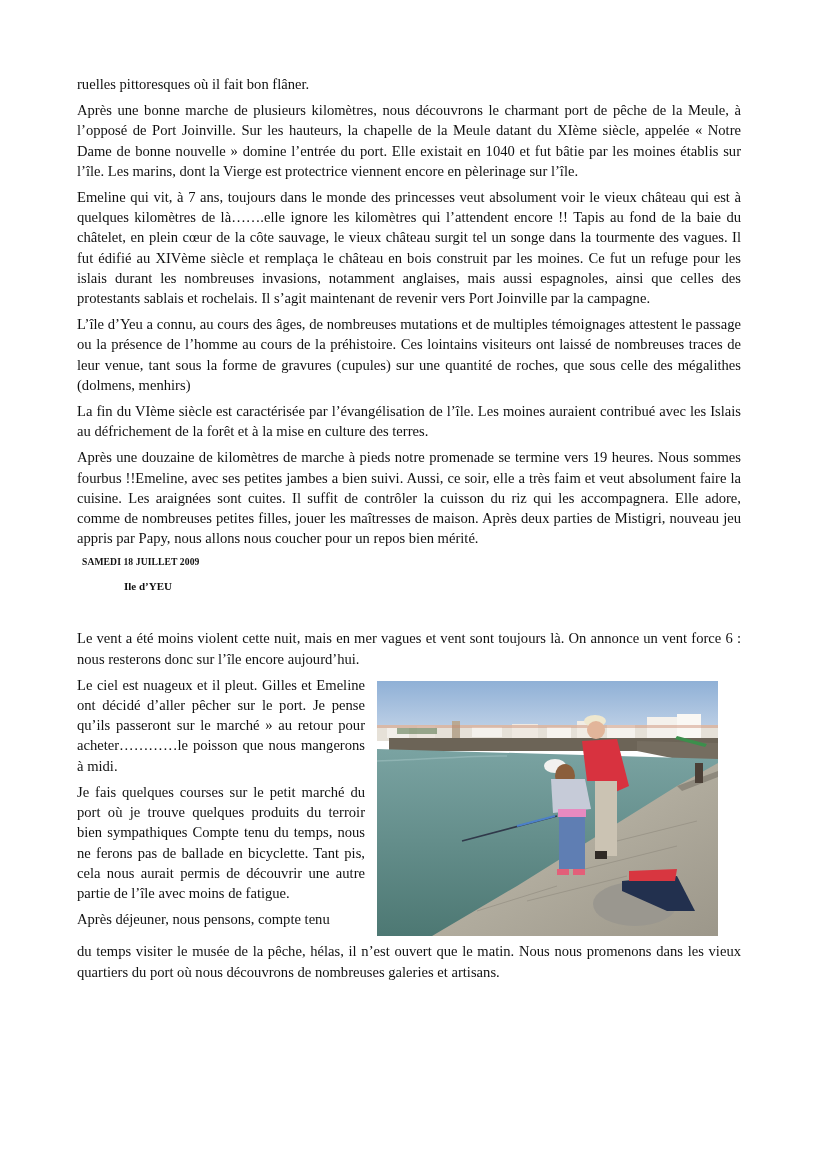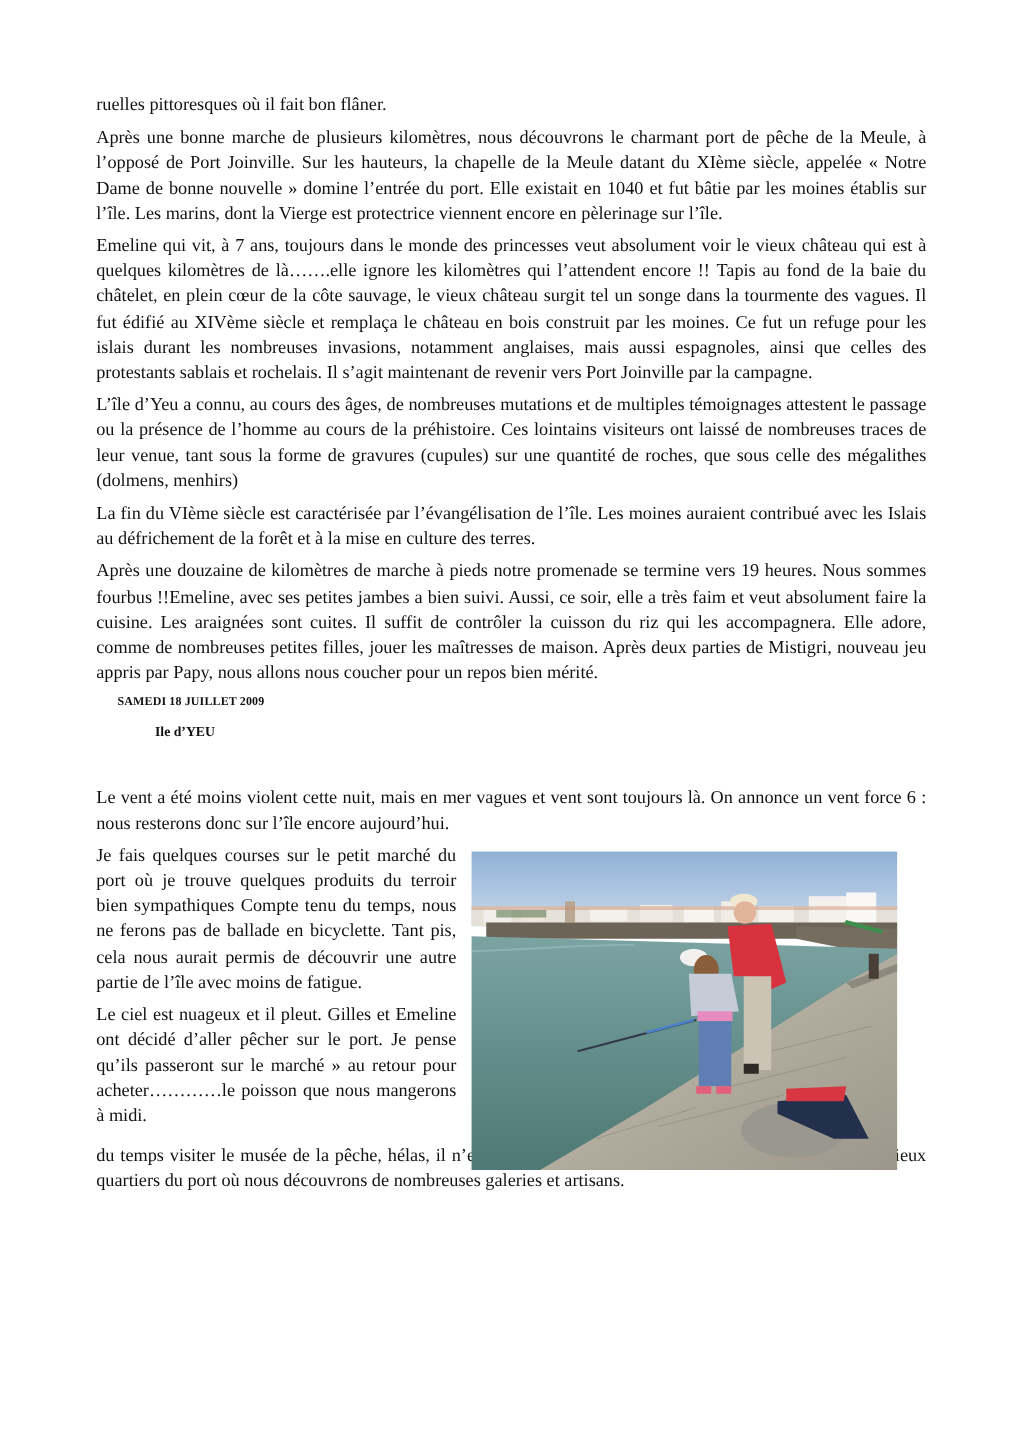--- a/index.html
+++ b/index.html
@@ -24,21 +24,21 @@
     p {
       margin: 0 0 6px 0;
       font-size: 14.6px;
       line-height: 20.2px;
       text-align: justify;
       text-align-last: left;
     }
     .date-line {
       font-size: 9.6px;
       font-weight: bold;
-      margin: 8px 0 0 17px;
+      margin: 8px 0 0 5px;
       line-height: 12px;
       letter-spacing: 0.1px;
     }
     .heading {
       font-size: 11px;
       font-weight: bold;
       margin: 8px 0 0 47px;
       line-height: 20px;
     }
     .after-heading {
@@ -81,22 +81,23 @@
   <p>La fin du VIème siècle est caractérisée par l’évangélisation de l’île. Les moines auraient contribué avec les Islais au défrichement de la forêt et à la mise en culture des terres.</p>
   <p>Après une douzaine de kilomètres  de marche à pieds notre promenade se termine vers 19 heures. Nous sommes fourbus !!Emeline, avec ses petites jambes a bien suivi. Aussi, ce soir, elle a très faim et veut absolument faire la cuisine. Les araignées sont cuites. Il suffit de contrôler la cuisson du riz qui les accompagnera. Elle adore, comme de nombreuses petites filles, jouer les maîtresses de maison. Après deux parties de Mistigri, nouveau jeu appris par Papy, nous allons nous coucher pour un repos bien mérité.</p>
 
   <div class="date-line">SAMEDI 18 JUILLET 2009</div>
   <div class="heading">Ile d’YEU</div>
 
   <p class="after-heading">Le vent a été moins violent cette nuit, mais en mer vagues et vent sont toujours là. On annonce un vent force 6 : nous resterons donc sur l’île encore aujourd’hui.</p>
 
   <div class="float-wrap">
     <div class="left-col">
+      <p>Le ciel est nuageux et il pleut. Gilles et Emeline ont décidé d’aller pêcher sur le port. Je pense qu’ils passeront sur le marché » au retour pour acheter…………le poisson que nous mangerons à midi.</p>
       <p>Je fais quelques courses sur le petit marché du port où je trouve quelques produits du terroir bien sympathiques Compte tenu du temps, nous ne ferons pas de ballade en bicyclette. Tant pis, cela nous aurait permis de découvrir une autre partie de l’île avec moins de fatigue.</p>
-      <p>Le ciel est nuageux et il pleut. Gilles et Emeline ont décidé d’aller pêcher sur le port. Je pense qu’ils passeront sur le marché » au retour pour acheter…………le poisson que nous mangerons à midi.</p>
+      <p style="margin-bottom:0">Après déjeuner, nous pensons, compte tenu</p>
     </div>
 
     <div class="photo">
       <svg viewBox="0 0 341 255" preserveAspectRatio="none">
         <defs>
           <linearGradient id="sky" x1="0" y1="0" x2="0" y2="1">
             <stop offset="0" stop-color="#8fb0d6"></stop>
             <stop offset="1" stop-color="#c9d8ea"></stop>
           </linearGradient>
           <linearGradient id="sea" x1="0" y1="0" x2="0" y2="1">

